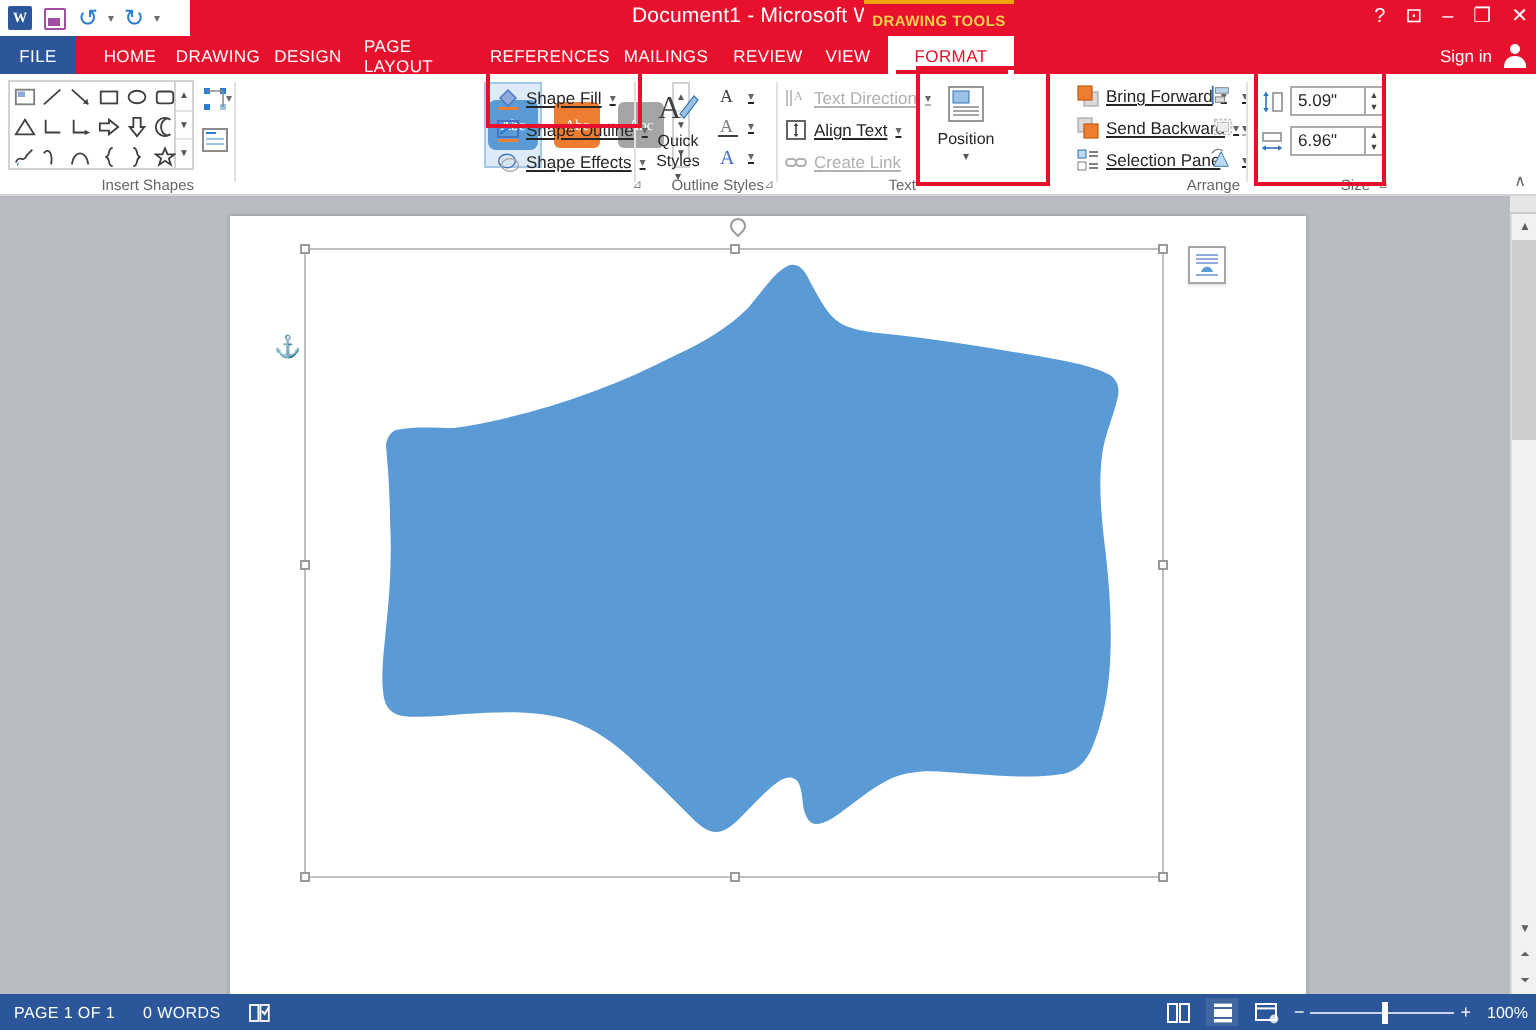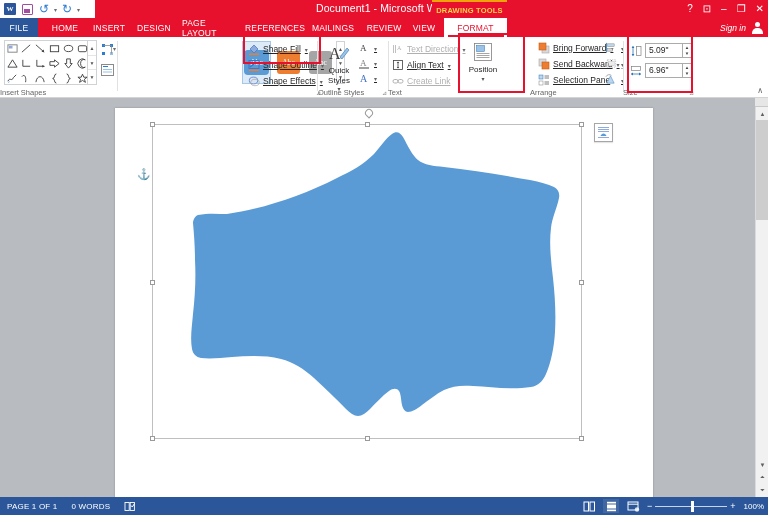--- a/index.html
+++ b/index.html
@@ -61,42 +61,42 @@
     position:absolute; top:0; height:19px; display:flex; align-items:center;
     justify-content:center; color:#fff; font-size:8.5px; letter-spacing:.2px;
     cursor:pointer; padding:0 6px;
   }
   .tab.file { background:#2B579A; color:#fff; left:0; width:38px; }
   .tab.active-format {
     background:#fff; color:#E8112D; font-weight:normal;
   }
   .signin {
     position:absolute; right:22px; top:0; height:19px; display:flex; align-items:center;
-    color:#fff; font-size:8.5px; cursor:pointer;font-style:italic;
+    color:#fff; font-size:8.5px; cursor:pointer;
   }
   .acct-ico {
     position:absolute; right:4px; top:3px; width:13px; height:13px; cursor:pointer;
   }
   .acct-ico:before {
     content:""; position:absolute; left:4px; top:1px; width:5px; height:5px;
     border-radius:50%; background:#fff;
   }
   .acct-ico:after {
     content:""; position:absolute; left:1px; top:7px; width:11px; height:6px;
     border-radius:5px 5px 0 0; background:#fff;
   }
 
   
   .ribbon {
     position:absolute; top:37px; left:0; width:768px; height:61px;
     background:#fff; border-bottom:1px solid #D4D4D4;
   }
   .rgroup { position:absolute; top:0; height:61px; }
   .rgroup .glabel {
-    position:absolute; bottom:1px; left:0; width:100%; text-align:left;
+    position:absolute; bottom:1px; left:0; width:100%; text-align:right;
     font-size:7.5px; color:#666;
   }
   .gsep { position:absolute; top:4px; width:1px; height:50px; background:#E1E1E1; }
   .dlg-launcher { font-size:6px; color:#888; position:absolute; bottom:2px; }
 
   
   .shapes-box {
     position:absolute; left:4px; top:3px; width:84px; height:45px;
     border:1px solid #D0D3D6; background:#fff; display:grid;
     grid-template-columns:repeat(6,14px); grid-template-rows:repeat(3,15px);
@@ -261,21 +261,21 @@
       <span>⊡</span>
       <span>–</span>
       <span>❐</span>
       <span>✕</span>
     </div>
   </div>
 
   <div class="tabbar">
     <div class="tab file" style="left:0;width:38px">FILE</div>
     <div class="tab" style="left:44px;width:42px">HOME</div>
-    <div class="tab" style="left:88px;width:42px">INSERT</div>
+    <div class="tab" style="left:88px;width:42px">DRAWING</div>
     <div class="tab" style="left:132px;width:44px">DESIGN</div>
     <div class="tab" style="left:176px;width:66px">PAGE LAYOUT</div>
     <div class="tab" style="left:244px;width:62px">REFERENCES</div>
     <div class="tab" style="left:306px;width:54px">MAILINGS</div>
     <div class="tab" style="left:362px;width:44px">REVIEW</div>
     <div class="tab" style="left:406px;width:36px">VIEW</div>
     <div class="tab active-format" style="left:444px;width:63px">FORMAT</div>
 
     <div class="signin">Sign in</div>
     <div class="acct-ico"></div>

